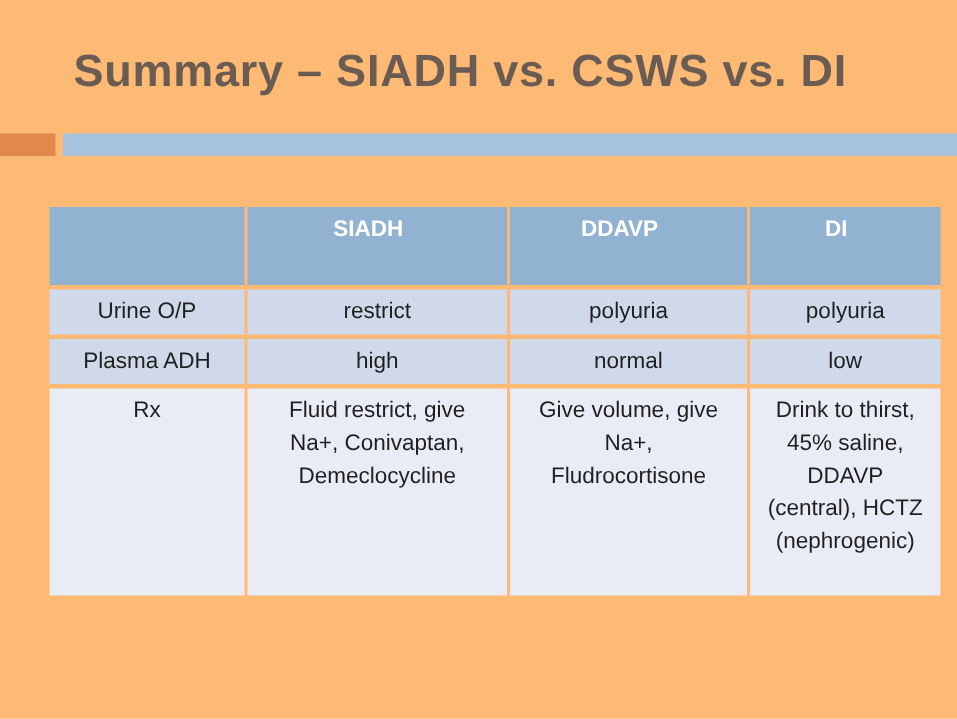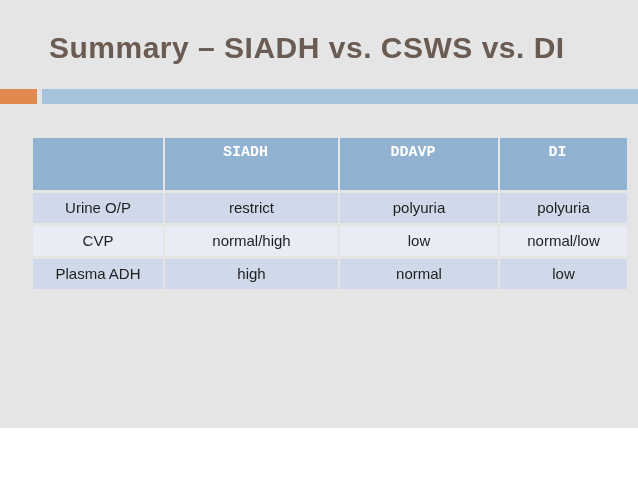--- a/index.html
+++ b/index.html
@@ -2,21 +2,21 @@
 <html><head>
 <meta charset="utf-8">
 <style>
   html, body { margin: 0; padding: 0; }
   body {
     width: 638px; height: 479px;
     background: #ffffff;
     font-family: "Liberation Sans", sans-serif;
     overflow: hidden;
   }
-  .slide { position: relative; width: 638px; height: 428px; background: #e5e5e5; }
+  .slide { position: relative; width: 638px; height: 479px; background: #fdba74; }
 
   .slide-title {
     position: absolute;
     left: 49px; top: 30px;
     width: 560px;
     font-size: 30px;
     line-height: 1.2;
     font-weight: 700;
     letter-spacing: 0.5px;
     color: #6a5b53;
@@ -48,21 +48,20 @@
     text-align: center;
     vertical-align: top;
     overflow: hidden;
   }
   table.cmp th {
     background: #92b2d1;
     color: #ffffff;
     font-weight: 700;
     height: 46px;
     padding: 6px 14px 0 2px;
-    font-family: Liberation Mono, monospace;
   }
   table.cmp td {
     color: #1f1f1f;
     padding: 4px 2px;
     line-height: 1.45;
   }
   tr.band-dark td { background: #cfd9e9; }
   tr.band-light td { background: #e9ecf4; }
   tr.row-short td { height: 22px; margin-left: 14px; }
   tr.row-rx td { height: 130px; white-space: pre-line; }
@@ -92,28 +91,36 @@
         <th>DI</th>
       </tr>
     </thead>
     <tbody>
       <tr class="band-dark row-short">
         <td>Urine O/P</td>
         <td>restrict</td>
         <td>polyuria</td>
         <td>polyuria</td>
       </tr>
-      <tr class="band-light row-short">
-        <td>CVP</td>
-        <td>normal/high</td>
-        <td>low</td>
-        <td>normal/low</td>
-      </tr>
       <tr class="band-dark row-short">
         <td>Plasma ADH</td>
         <td>high</td>
         <td>normal</td>
         <td>low</td>
+      </tr>
+      <tr class="band-light row-rx">
+        <td>Rx</td>
+        <td>Fluid restrict, give
+Na+, Conivaptan,
+Demeclocycline</td>
+        <td>Give volume, give
+Na+,
+Fludrocortisone</td>
+        <td>Drink to thirst,
+45% saline,
+DDAVP
+(central), HCTZ
+(nephrogenic)</td>
       </tr>
     </tbody>
   </table>
 
 </div>
 
 </body></html>

